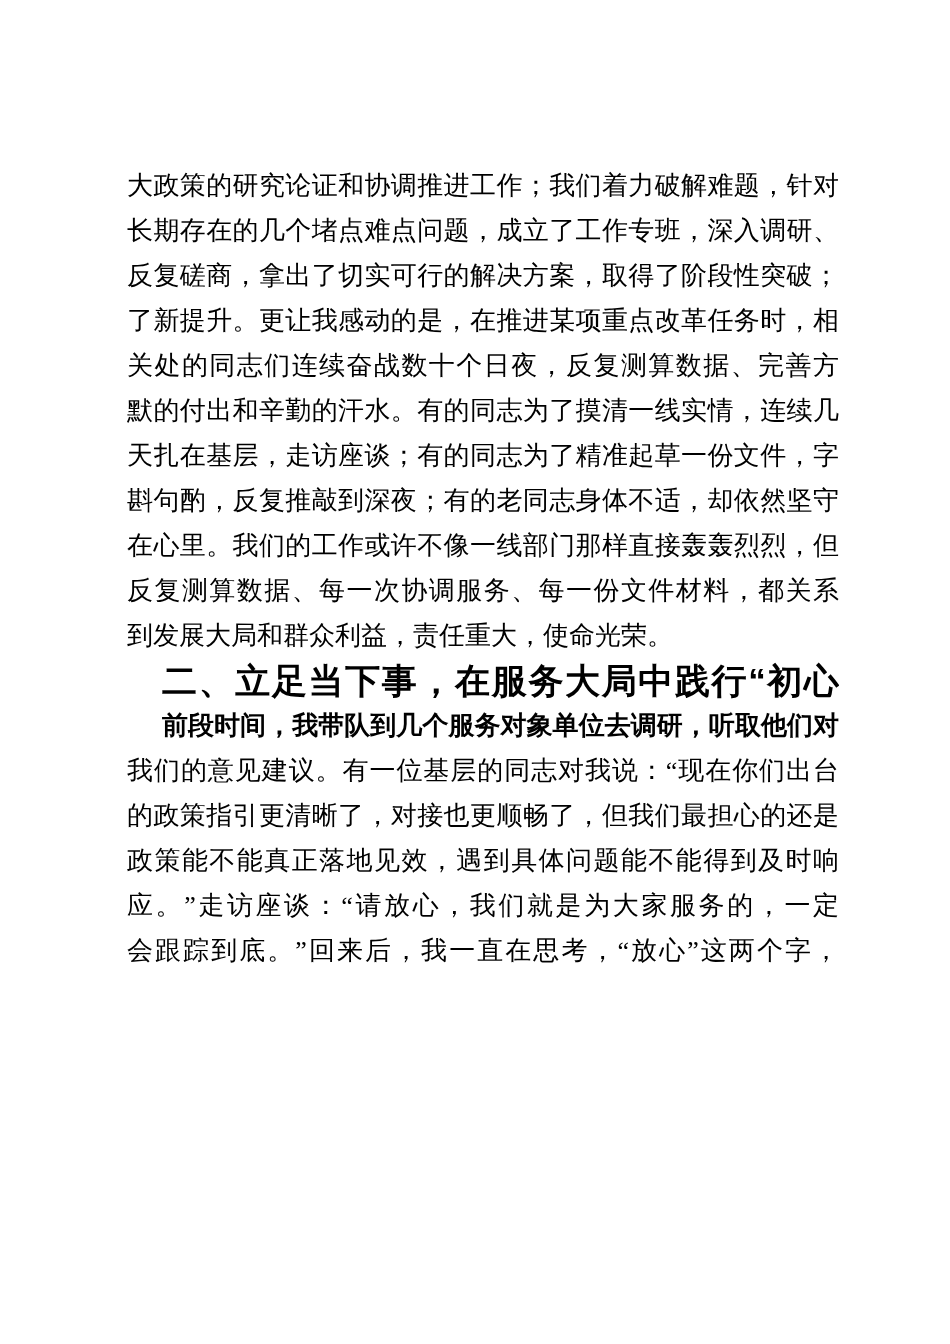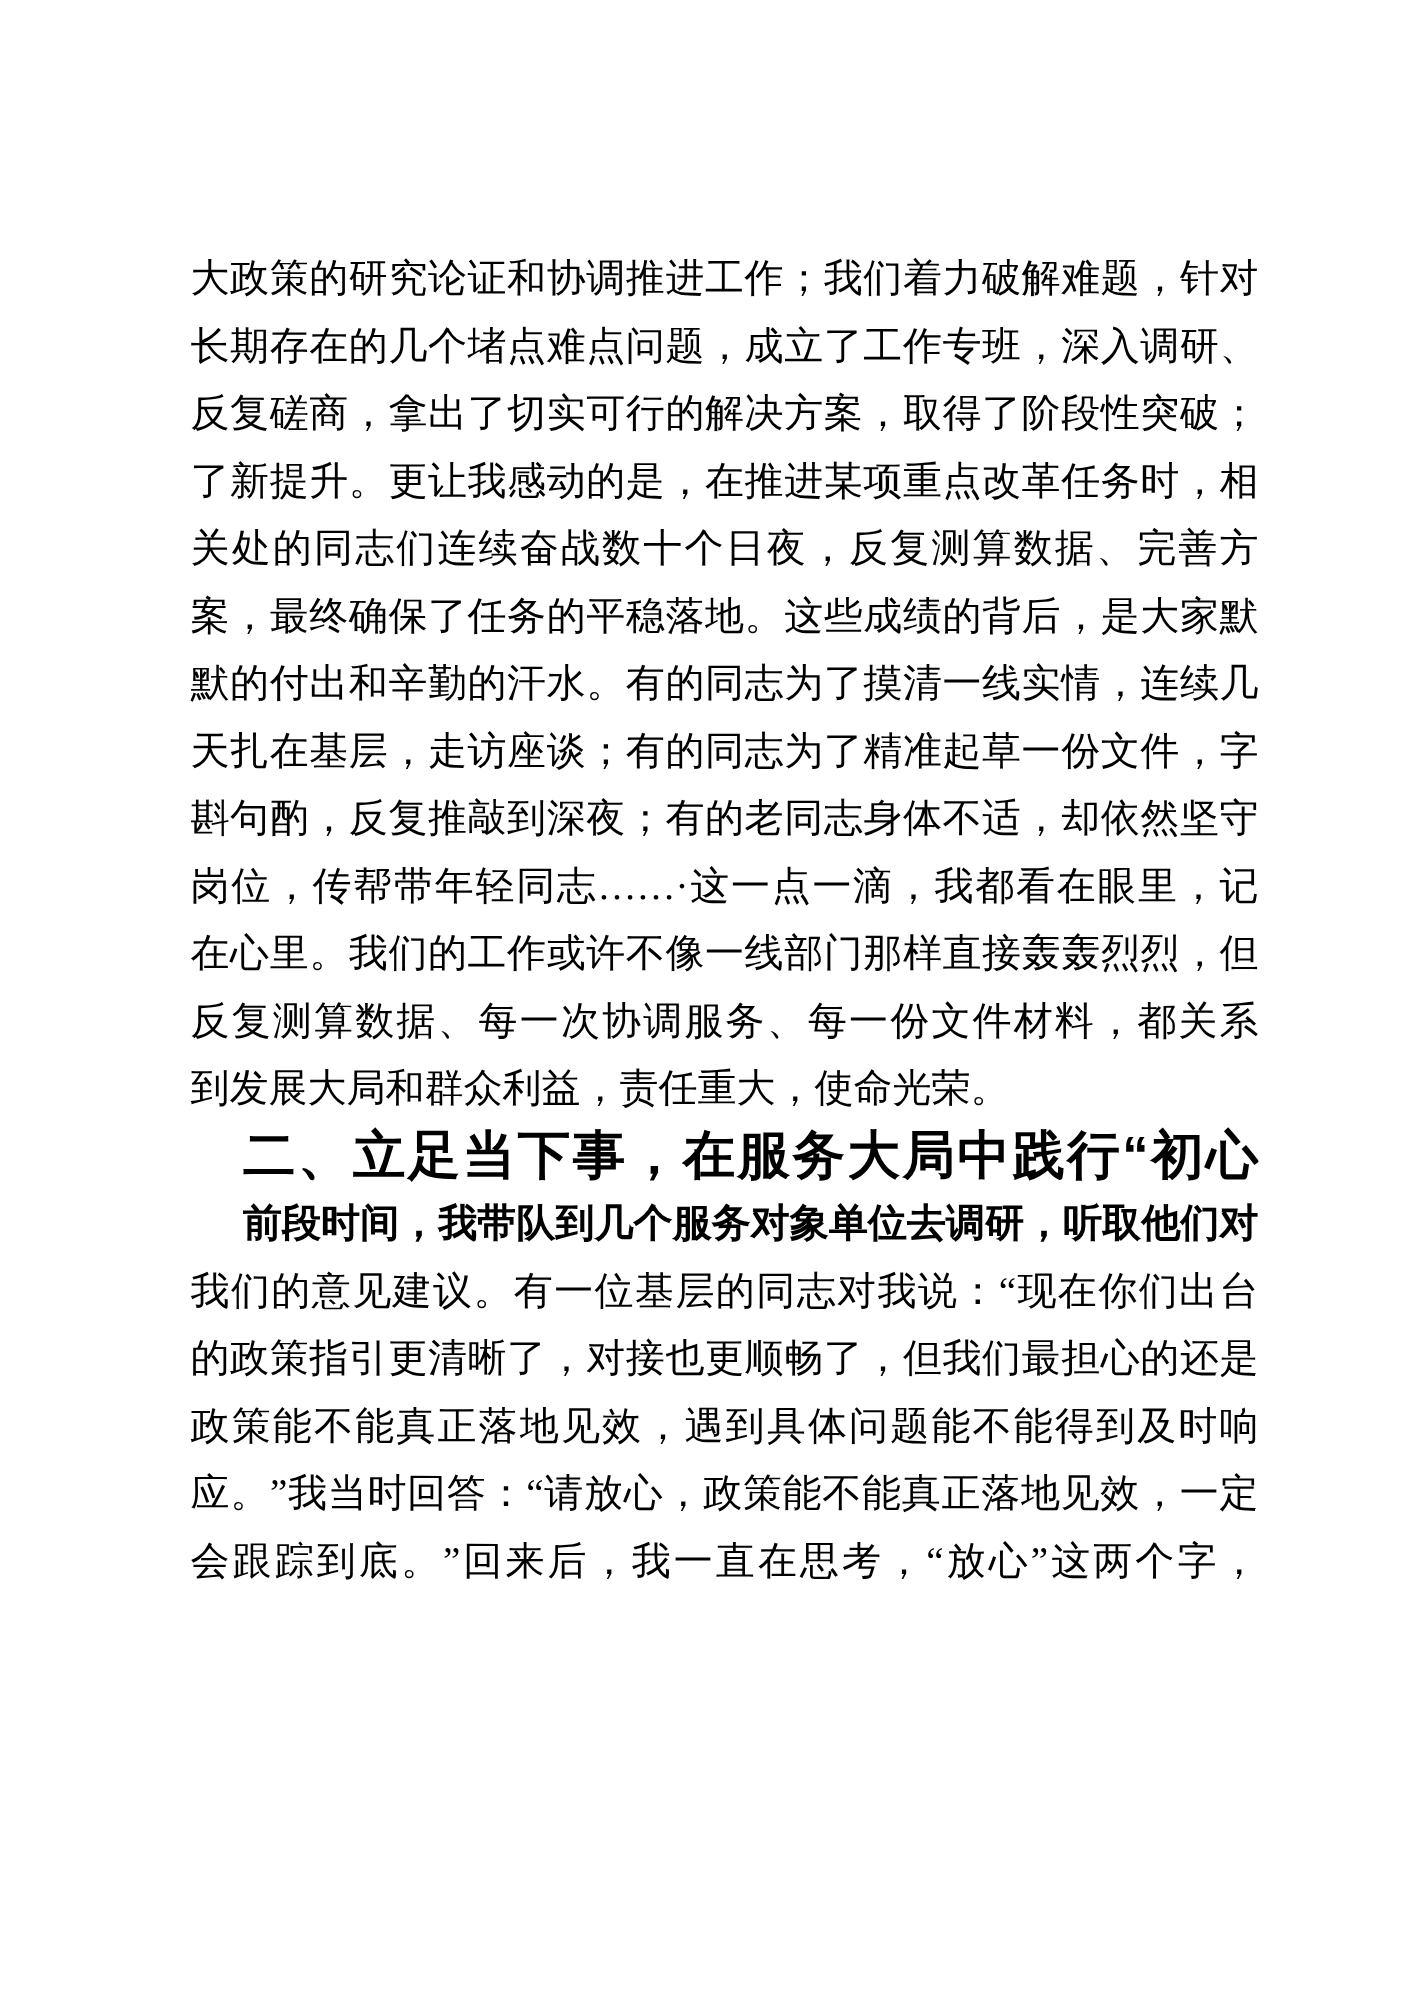--- a/index.html
+++ b/index.html
@@ -50,29 +50,27 @@
 </head>
 <body>
 
 <div class="page">
   <div class="text-block">
       <div class="text-line full">大政策的研究论证和协调推进工作；我们着力破解难题，针对</div>
       <div class="text-line full">长期存在的几个堵点难点问题，成立了工作专班，深入调研、</div>
       <div class="text-line full">反复磋商，拿出了切实可行的解决方案，取得了阶段性突破；</div>
       <div class="text-line full">了新提升。更让我感动的是，在推进某项重点改革任务时，相</div>
       <div class="text-line full">关处的同志们连续奋战数十个日夜，反复测算数据、完善方</div>
-      <div class="text-line full">案，最终确保了任务的平稳落地。这些成绩的背后，是大家默</div>
       <div class="text-line full">默的付出和辛勤的汗水。有的同志为了摸清一线实情，连续几</div>
       <div class="text-line full">天扎在基层，走访座谈；有的同志为了精准起草一份文件，字</div>
       <div class="text-line full">斟句酌，反复推敲到深夜；有的老同志身体不适，却依然坚守</div>
-      <div class="text-line full">岗位，传帮带年轻同志……·这一点一滴，我都看在眼里，记</div>
       <div class="text-line full">在心里。我们的工作或许不像一线部门那样直接轰轰烈烈，但</div>
       <div class="text-line full">反复测算数据、每一次协调服务、每一份文件材料，都关系</div>
       <div class="text-line">到发展大局和群众利益，责任重大，使命光荣。</div>
       <div class="text-line heading indented">二、立足当下事，在服务大局中践行“初心使命”</div>
       <div class="text-line indented full">前段时间，我带队到几个服务对象单位去调研，听取他们对</div>
       <div class="text-line full">我们的意见建议。有一位基层的同志对我说：“现在你们出台</div>
       <div class="text-line full">的政策指引更清晰了，对接也更顺畅了，但我们最担心的还是</div>
       <div class="text-line full">政策能不能真正落地见效，遇到具体问题能不能得到及时响</div>
-      <div class="text-line full">应。”我当时回答：“请放心，政策能不能真正落地见效，一定</div>
+      <div class="text-line full">应。”走访座谈：“请放心，我们就是为大家服务的，一定</div>
       <div class="text-line full">会跟踪到底。”回来后，我一直在思考，“放心”这两个字，</div>
     </div>
 </div>
 
 </body></html>

